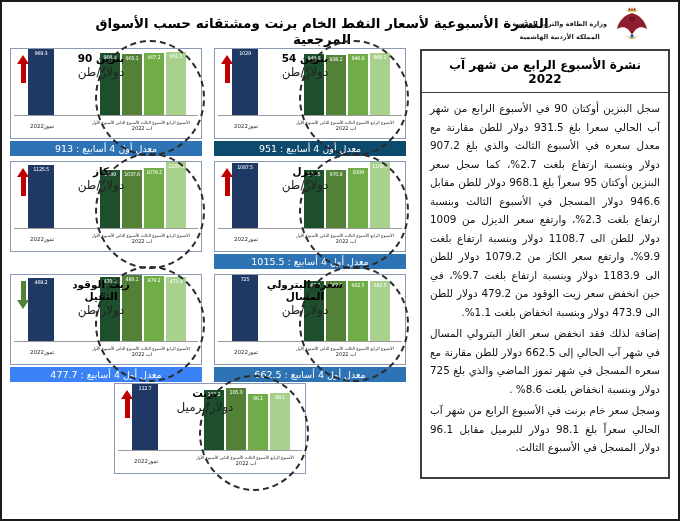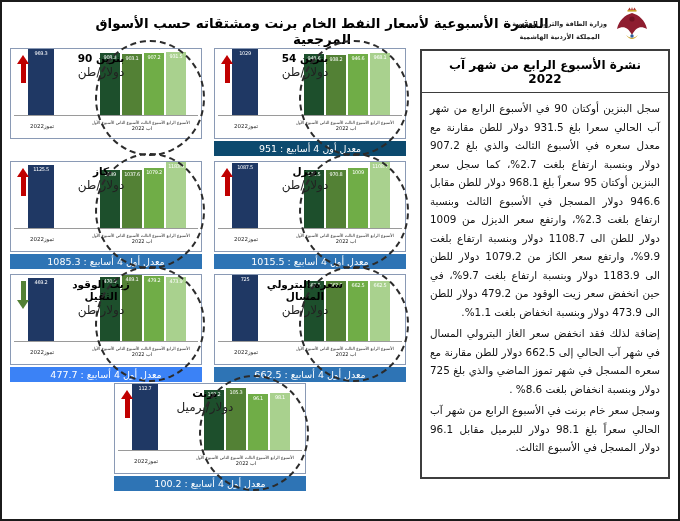--- a/index.html
+++ b/index.html
@@ -101,20 +101,21 @@
       </div>
       <div class="circle"></div>
       <div class="xrow">
         <div class="jlab">تموز2022</div>
         <div class="wlab">
           <div class="wline">الأسبوع الرابع الأسبوع الثالث الأسبوع الثاني الأسبوع الأول</div>
           <div class="mline">اب 2022</div>
         </div>
       </div>
     </div>
+    <div class="strip" style="background:#2e74b5">معدل أول 4 أسابيع : 913</div>
         </div>
         <div class="chart-block">
     <div class="card">
       <div class="arr">
                <div class="ahead" style="border-bottom-color:#c00000"></div>
                <div class="ashaft" style="background:#c00000"></div>
             </div>
       <div class="chead">
         <div class="ct">بنزين 54</div>
         <div class="cu">دولار/طن</div>
@@ -180,21 +181,20 @@
       </div>
       <div class="circle"></div>
       <div class="xrow">
         <div class="jlab">تموز2022</div>
         <div class="wlab">
           <div class="wline">الأسبوع الرابع الأسبوع الثالث الأسبوع الثاني الأسبوع الأول</div>
           <div class="mline">اب 2022</div>
         </div>
       </div>
     </div>
-    <div class="strip" style="background:#2e74b5">معدل أول 4 أسابيع : 1085.3</div>
         </div>
         <div class="chart-block">
     <div class="card">
       <div class="arr">
                <div class="ahead" style="border-bottom-color:#c00000"></div>
                <div class="ashaft" style="background:#c00000"></div>
             </div>
       <div class="chead">
         <div class="ct">ديزل</div>
         <div class="cu">دولار/طن</div>
@@ -339,21 +339,20 @@
       </div>
       <div class="circle"></div>
       <div class="xrow">
         <div class="jlab">تموز2022</div>
         <div class="wlab">
           <div class="wline">الأسبوع الرابع الأسبوع الثالث الأسبوع الثاني الأسبوع الأول</div>
           <div class="mline">اب 2022</div>
         </div>
       </div>
     </div>
-    <div class="strip" style="background:#2e74b5">معدل أول 4 أسابيع : 100.2</div>
         </div>
       </div>
   </div>
 
   <div class="panel">
     <div class="panel-title">نشرة الأسبوع الرابع من شهر آب 2022</div>
     <div class="panel-body">
       <p>سجل البنزين أوكتان 90 في الأسبوع الرابع من شهر آب الحالي سعرا بلغ 931.5 دولار للطن مقارنة مع معدل سعره في الأسبوع الثالث والذي بلغ 907.2 دولار وبنسبة ارتفاع بلغت 2.7%، كما سجل سعر البنزين أوكتان 95 سعراً بلغ 968.1 دولار للطن مقابل 946.6 دولار المسجل في الأسبوع الثالث وبنسبة ارتفاع بلغت 2.3%، وارتفع سعر الديزل من 1009 دولار للطن الى 1108.7 دولار وبنسبة ارتفاع بلغت 9.9%، وارتفع سعر الكاز من 1079.2 دولار للطن الى 1183.9 دولار وبنسبة ارتفاع بلغت 9.7%، في حين انخفض سعر زيت الوقود من 479.2 دولار للطن الى 473.9 دولار وبنسبة انخفاض بلغت 1.1%.</p>
       <p>إضافة لذلك فقد انخفض سعر الغاز البترولي المسال في شهر آب الحالي إلى 662.5 دولار للطن مقارنة مع سعره المسجل في شهر تموز الماضي والذي بلغ 725 دولار وبنسبة انخفاض بلغت 8.6% .</p>
       <p>وسجل سعر خام برنت في الأسبوع الرابع من شهر آب الحالي سعراً بلغ 98.1 دولار للبرميل مقابل 96.1 دولار المسجل في الأسبوع الثالث.</p>

